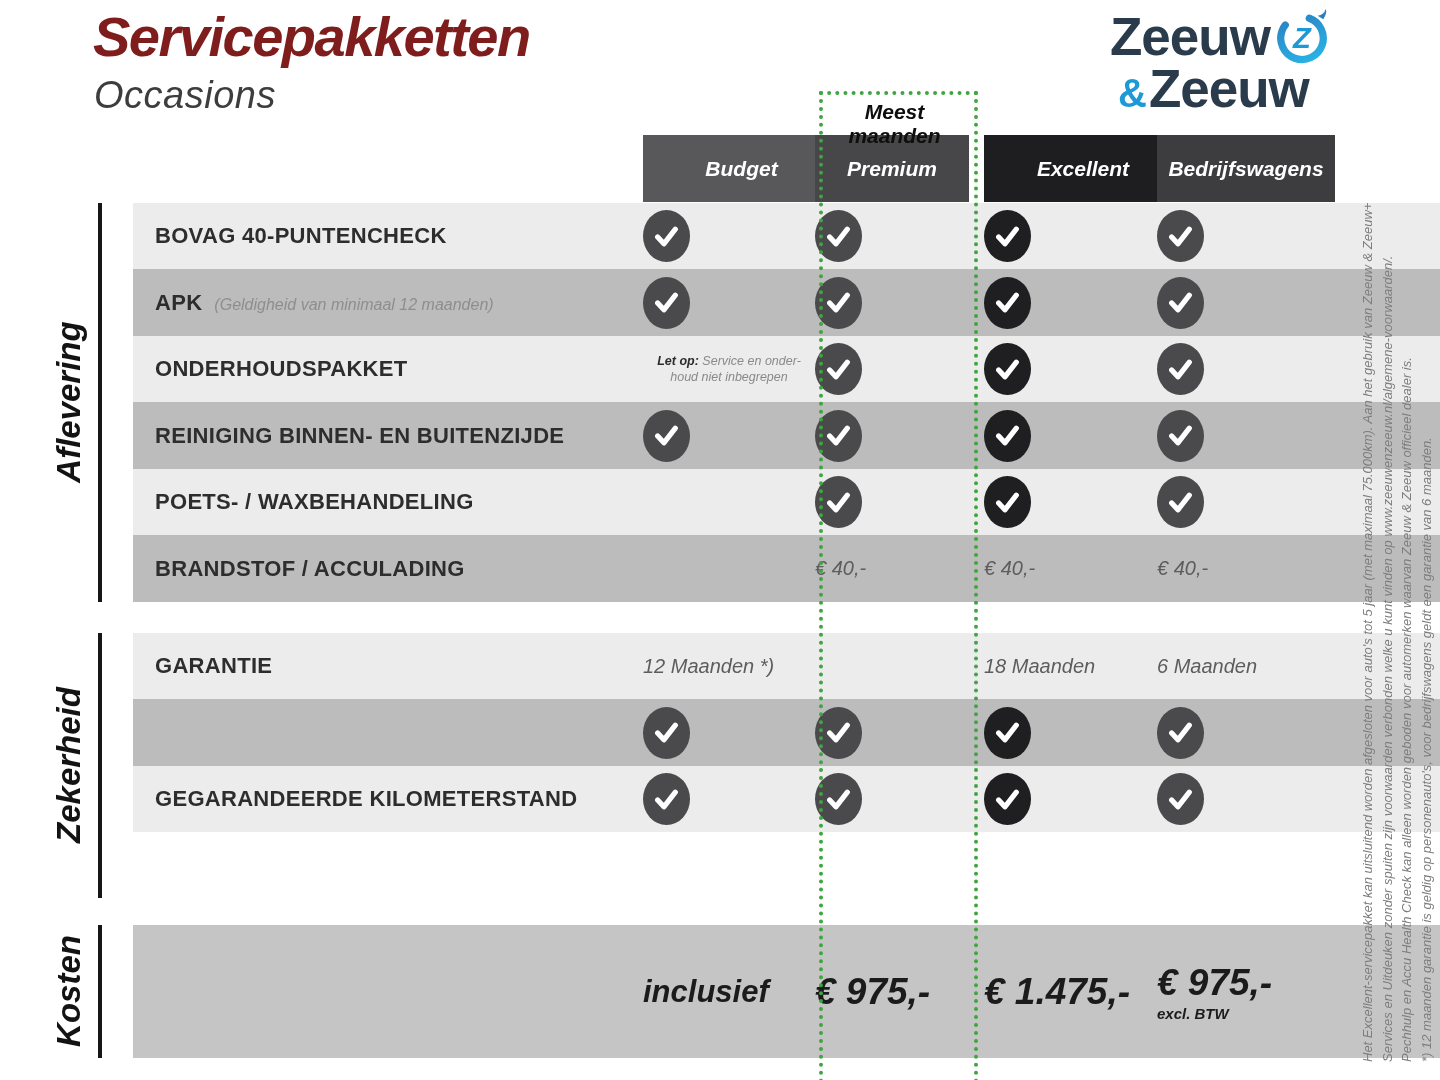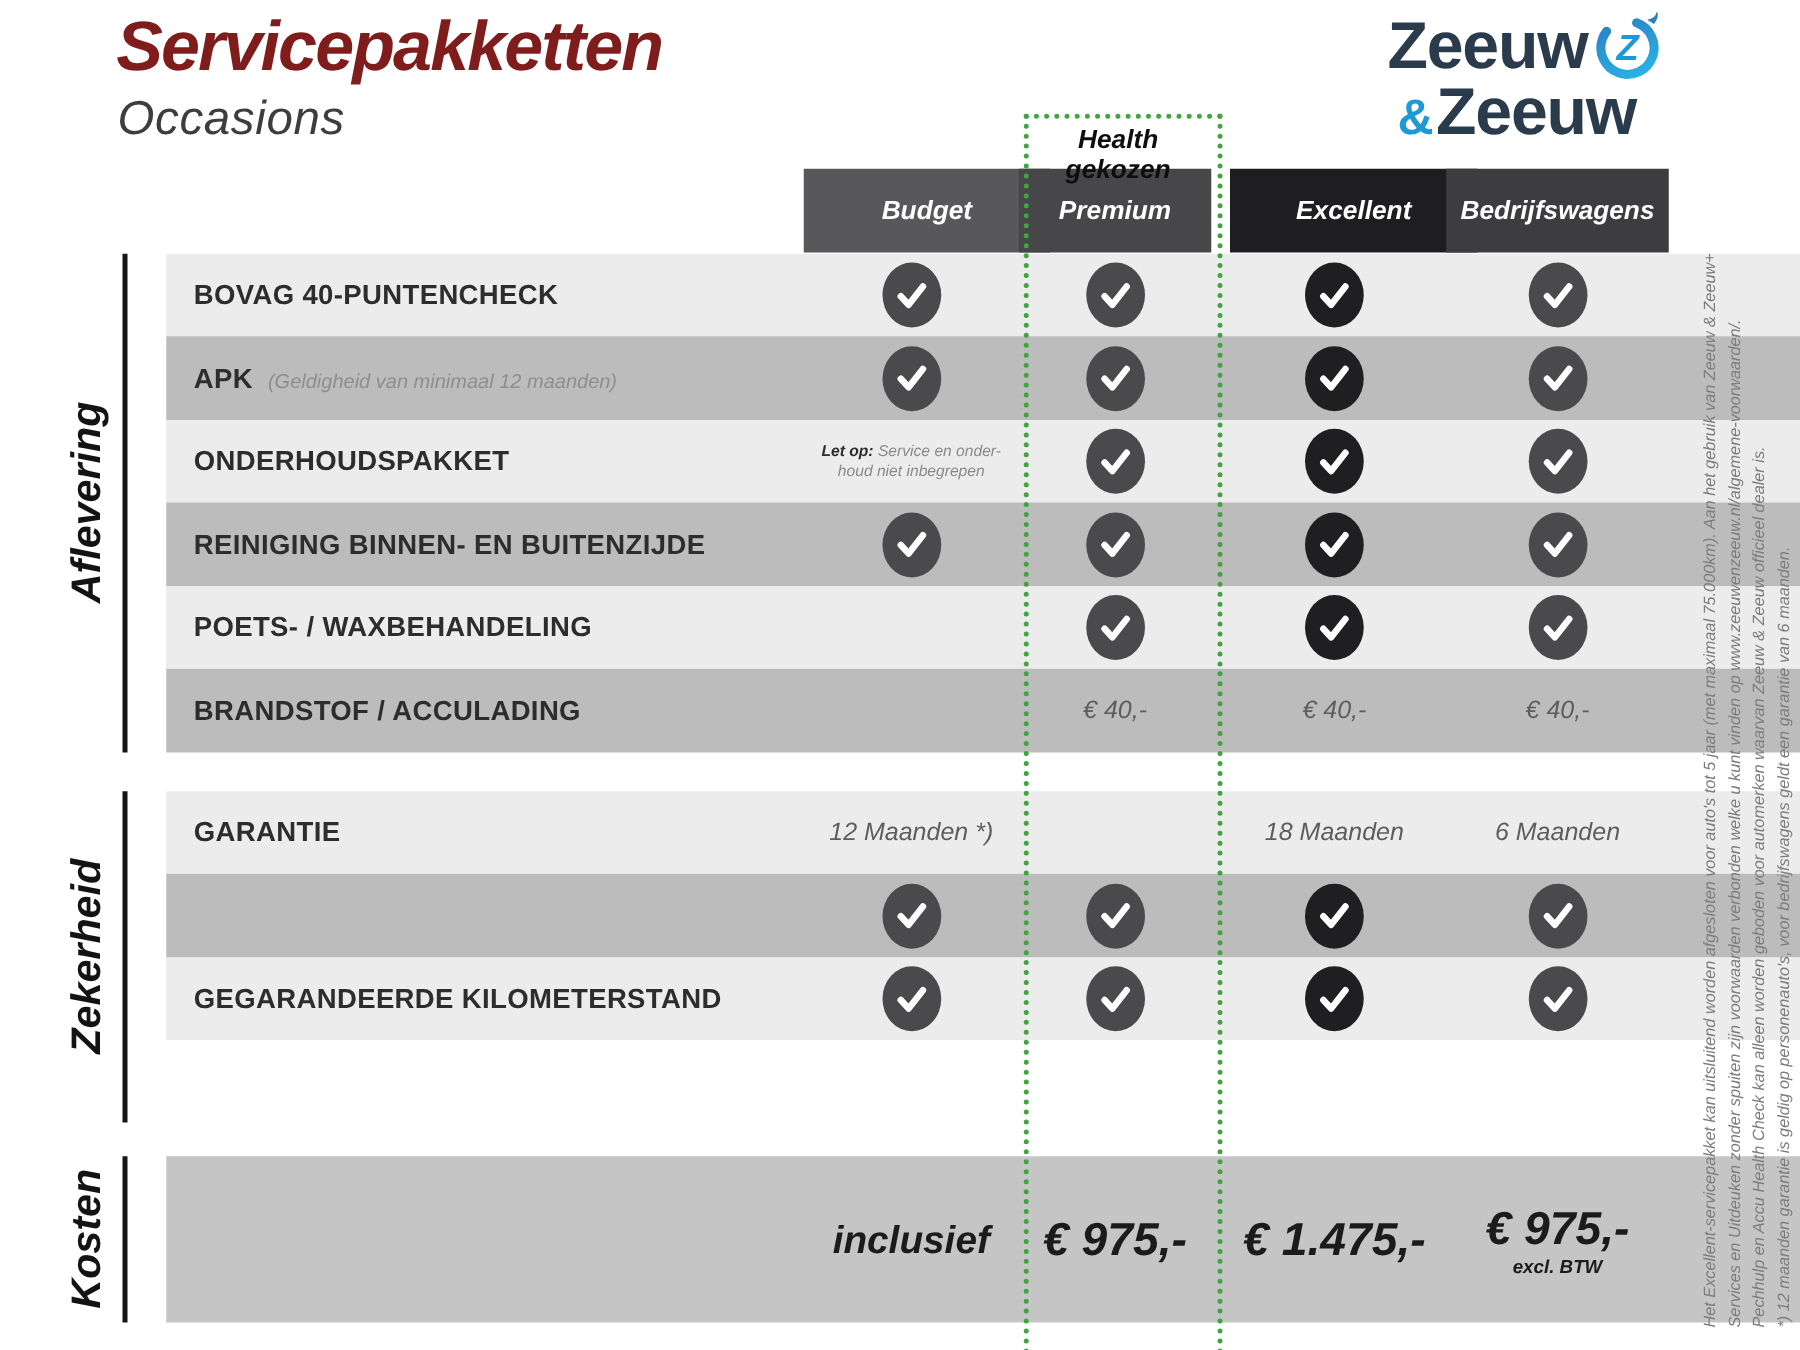--- a/index.html
+++ b/index.html
@@ -42,21 +42,21 @@
              flex-direction:column;justify-content:center;}
   .row-label .main{font-size:22px;font-weight:bold;color:#2d2d2d;letter-spacing:0.3px;
                    display:flex;align-items:baseline;gap:12px;white-space:nowrap;}
   .row-label .sub{font-size:16px;font-style:italic;color:#8e8e8e;font-weight:normal;
                   letter-spacing:0;}
   .row-label .sub-check{font-size:15.5px;font-style:italic;color:#848484;margin-top:5px;
                         font-weight:normal;letter-spacing:0.2px;}
   .row-label .sub-check .tick{font-style:normal;color:#4a4a4a;margin-right:16px;font-size:15px;}
 
   .cell{position:absolute;top:0;height:100%;display:flex;flex-direction:column;
-        align-items:center;justify-content:center;}
+        justify-content:center;}
   .c1{left:510px;width:172px;}
   .c2{left:682px;width:154px;}
   .c3{left:851px;width:167px;}
   .c4{left:1024px;width:178px;}
 
   .check-circle{width:47px;height:52px;border-radius:50%;background:var(--circle);
                 display:flex;align-items:center;justify-content:center;}
   .check-circle.darkc{background:var(--circle-dark);}
 
   .cell-text{font-size:20px;font-style:italic;color:#5d5d5d;white-space:nowrap;}
@@ -378,21 +378,21 @@
           <div class="cost-note">excl. BTW</div>
         </div>
       </div>
     </div>
 
   <div class="colhead" id="h1">Budget</div>
   <div class="colhead" id="h2">Premium</div>
   <div class="colhead" id="h3">Excellent</div>
   <div class="colhead" id="h4">Bedrijfswagens</div>
 
-  <div class="hl-label">Health gekozen</div>
+  <div class="hl-label">Meest maanden</div>
   <div class="hl-box"></div>
 
   <div class="side-line" id="line-afl"></div>
   <div class="side-line" id="line-zek"></div>
   <div class="side-line" id="line-kos"></div>
   <div class="side-label" id="lbl-afl">Aflevering</div>
   <div class="side-label" id="lbl-zek">Zekerheid</div>
   <div class="side-label" id="lbl-kos">Kosten</div>
 
   <div class="fineprint">

